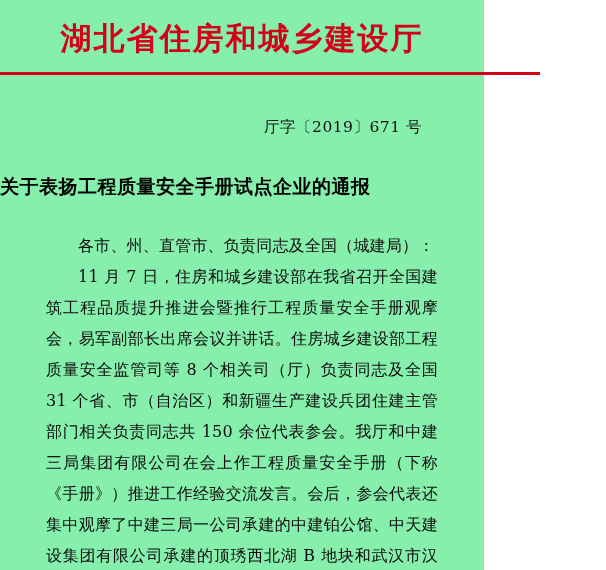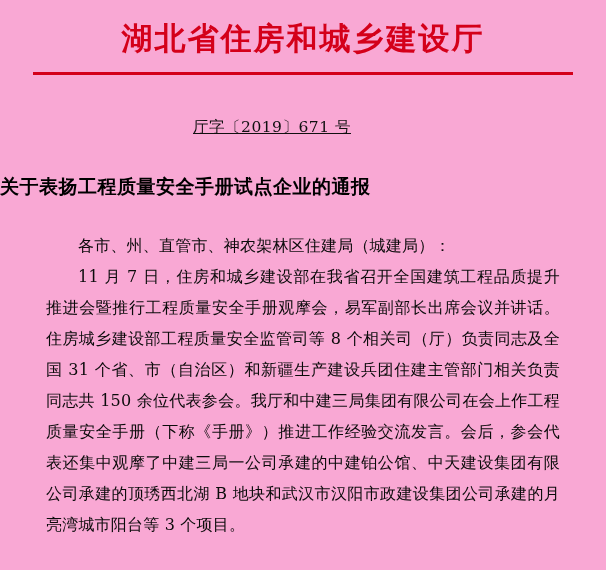--- a/index.html
+++ b/index.html
@@ -8,23 +8,23 @@
   }
   body {
     width: 606px;
     height: 570px;
     background: #ffffff;
     font-family: "DejaVu Serif", "Liberation Serif", serif;
     overflow: hidden;
   }
   .page {
     position: relative;
-    width: 606px;
+    width: 484px;
     height: 570px;
-    background: #f9a8d4;
+    background: #86efac;
     box-sizing: border-box;
   }
   .letterhead {
     text-align: center;
     padding-top: 18px;
   }
   .letterhead-title {
     color: #d4001a;
     font-family: "DejaVu Serif", "Liberation Serif", serif;
     font-weight: bold;
@@ -35,25 +35,24 @@
   }
   .red-rule {
     margin: 14px auto 0 auto;
     width: 540px;
     height: 3px;
     background: #d4001a;
   }
   .doc-number {
     margin-top: 42px;
     padding-right: 62px;
-    text-align: center;
+    text-align: right;
     font-size: 15.5px;
     color: #101010;
     letter-spacing: 0.5px;
-    text-decoration: underline;
   }
   .doc-title {
     margin-top: 36px;
     font-size: 19px;
     font-weight: bold;
     color: #000;
     letter-spacing: 0.5px;
   }
   .body-block {
     margin: 30px 46px 0 46px;
@@ -81,17 +80,17 @@
   <div class="letterhead">
     <div class="letterhead-title">湖北省住房和城乡建设厅</div>
     <div class="red-rule"></div>
   </div>
 
   <div class="doc-number">厅字〔2019〕671 号</div>
 
   <div class="doc-title">关于表扬工程质量安全手册试点企业的通报</div>
 
   <div class="body-block">
-    <p class="para addressee">各市、州、直管市、神农架林区住建局（城建局）：</p>
+    <p class="para addressee">各市、州、直管市、负责同志及全国（城建局）：</p>
     <p class="para">11 月 7 日，住房和城乡建设部在我省召开全国建筑工程品质提升推进会暨推行工程质量安全手册观摩会，易军副部长出席会议并讲话。住房城乡建设部工程质量安全监管司等 8 个相关司（厅）负责同志及全国 31 个省、市（自治区）和新疆生产建设兵团住建主管部门相关负责同志共 150 余位代表参会。我厅和中建三局集团有限公司在会上作工程质量安全手册（下称《手册》）推进工作经验交流发言。会后，参会代表还集中观摩了中建三局一公司承建的中建铂公馆、中天建设集团有限公司承建的顶琇西北湖 B 地块和武汉市汉阳市政建设集团公司承建的月亮湾城市阳台等 3 个项目。</p>
   </div>
 
 </div>
 
 </body></html>

